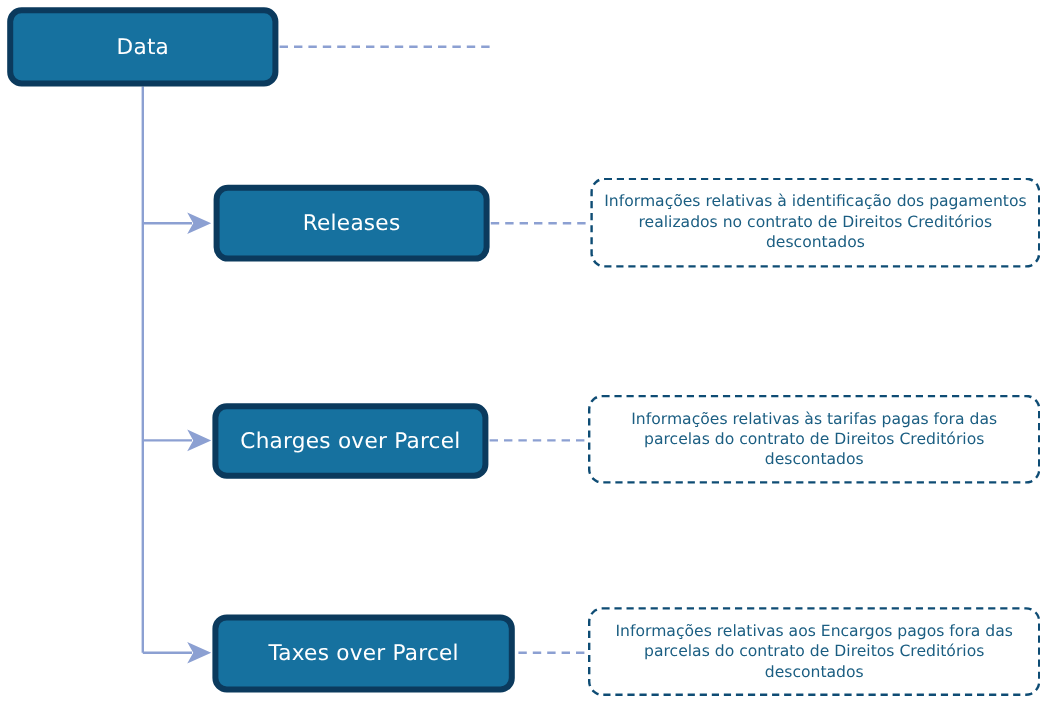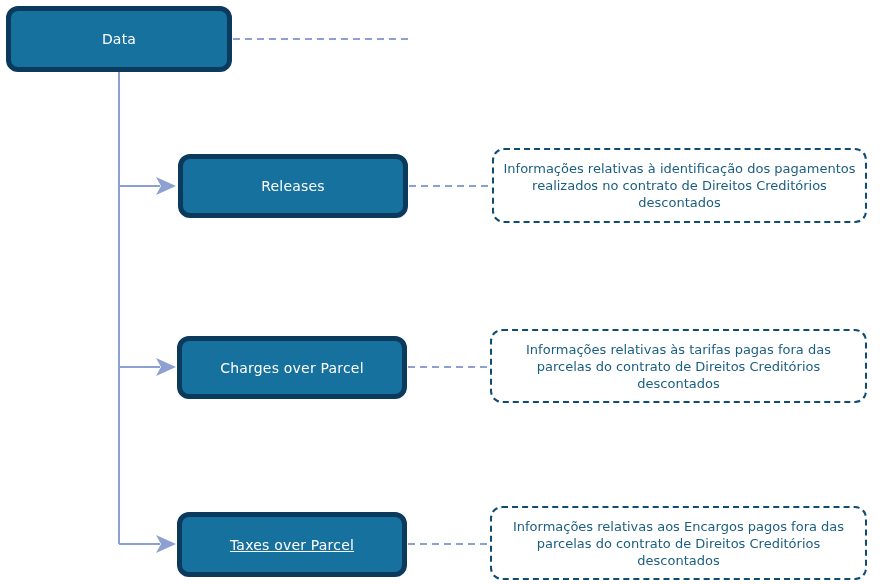--- a/index.html
+++ b/index.html
@@ -26,27 +26,27 @@
   .node {
     position: absolute;
     box-sizing: border-box;
     background: var(--node-fill, #16719F);
     border: 5px solid var(--node-border, #0B3A5D);
     border-radius: 12px;
     display: flex;
     align-items: center;
     justify-content: center;
     color: var(--node-text, #ffffff);
-    font-size: 14px;
+    font-size: 18px;
     letter-spacing: 0.2px;
   }
   .node-root    { left: 6px;   top: 6px;   width: 226px; height: 66px; }
   .node-child-0 { left: 178px; top: 154px; width: 230px; height: 64px; }
   .node-child-1 { left: 177px; top: 336px; width: 230px; height: 63px; }
-  .node-child-2 { left: 177px; top: 512px; width: 230px; height: 65px; text-decoration: underline; }
+  .node-child-2 { left: 177px; top: 512px; width: 252px; height: 65px; }
   .annotation {
     position: absolute;
     box-sizing: border-box;
     border: 2px dashed var(--ann-border, #0E4C74);
     border-radius: 12px;
     display: flex;
     align-items: center;
     justify-content: center;
     text-align: center;
     color: var(--ann-text, #1B5E82);

